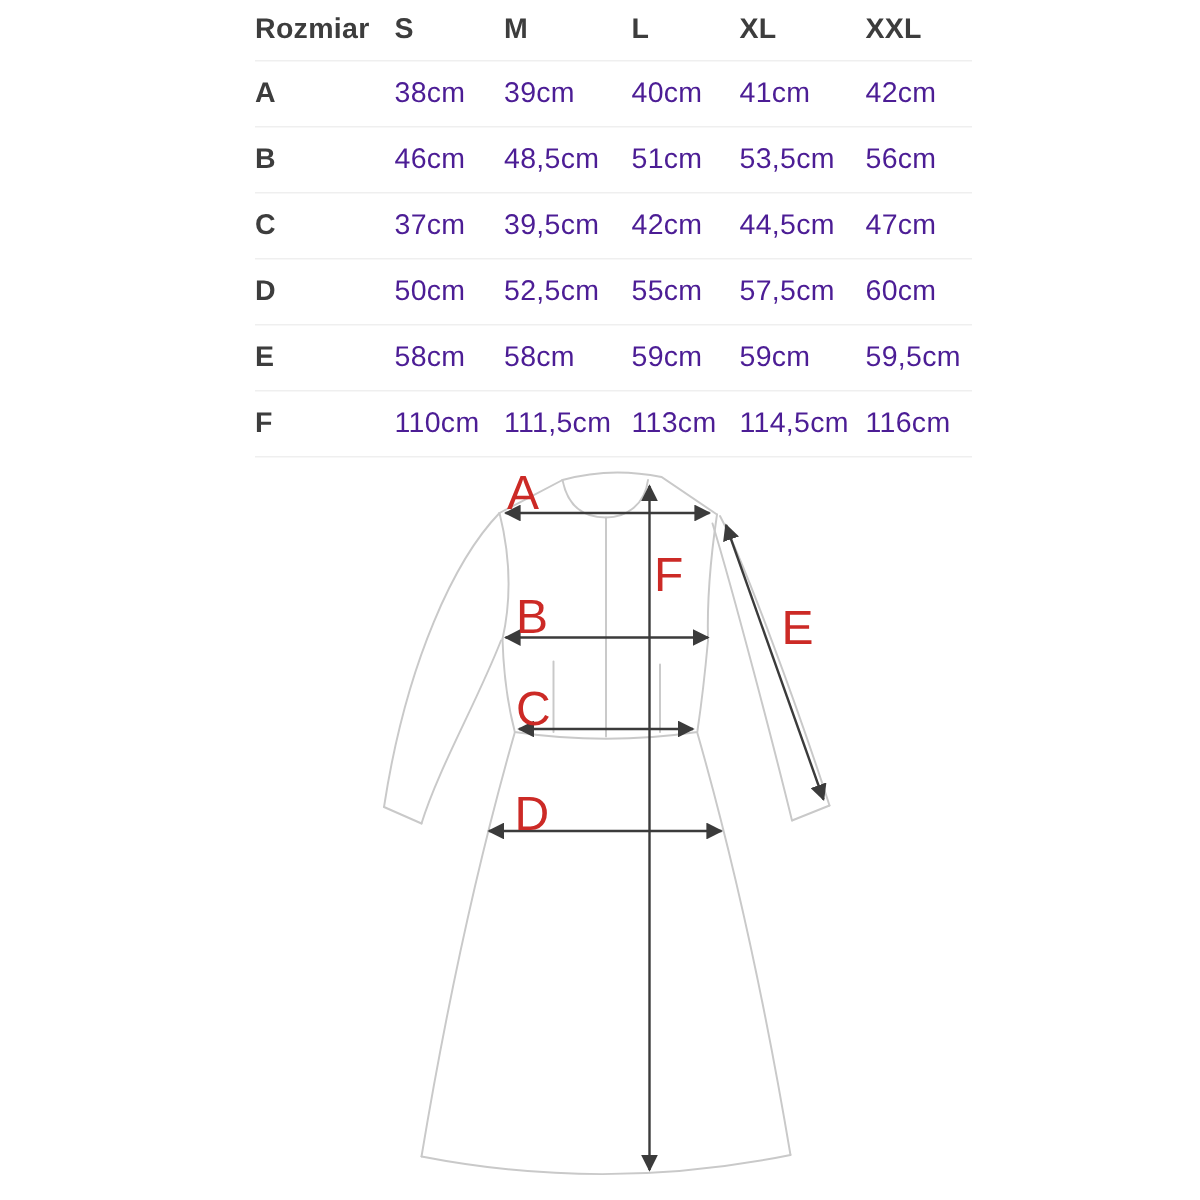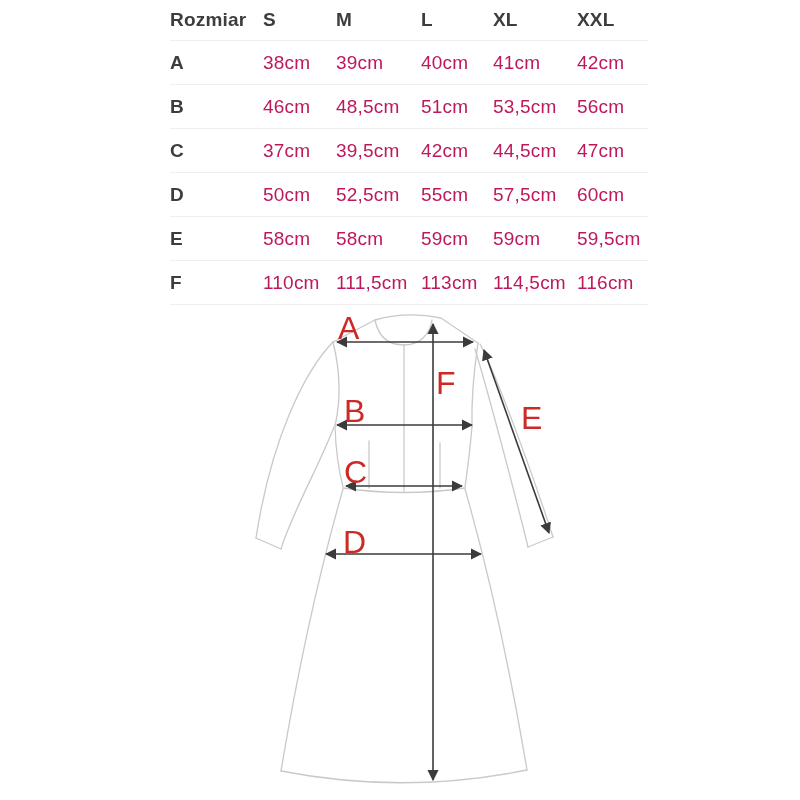--- a/index.html
+++ b/index.html
@@ -20,21 +20,21 @@
   .trow {
     display: grid;
     grid-template-columns: 93px 73px 85px 72px 84px 1fr;
     align-items: center;
     height: 43px;
     border-bottom: 1px solid #efefef;
   }
   .trow.thead { height: 40px; }
   .tcell {
     font-size: 19px;
-    color: #be185d;
+    color: #4c1d95;
     letter-spacing: 0.2px;
     white-space: nowrap;
   }
   .tcell.hdr, .tcell.rowlabel {
     font-weight: 700;
     color: #3d3d3d;
   }
 
   
   svg.diagram {

